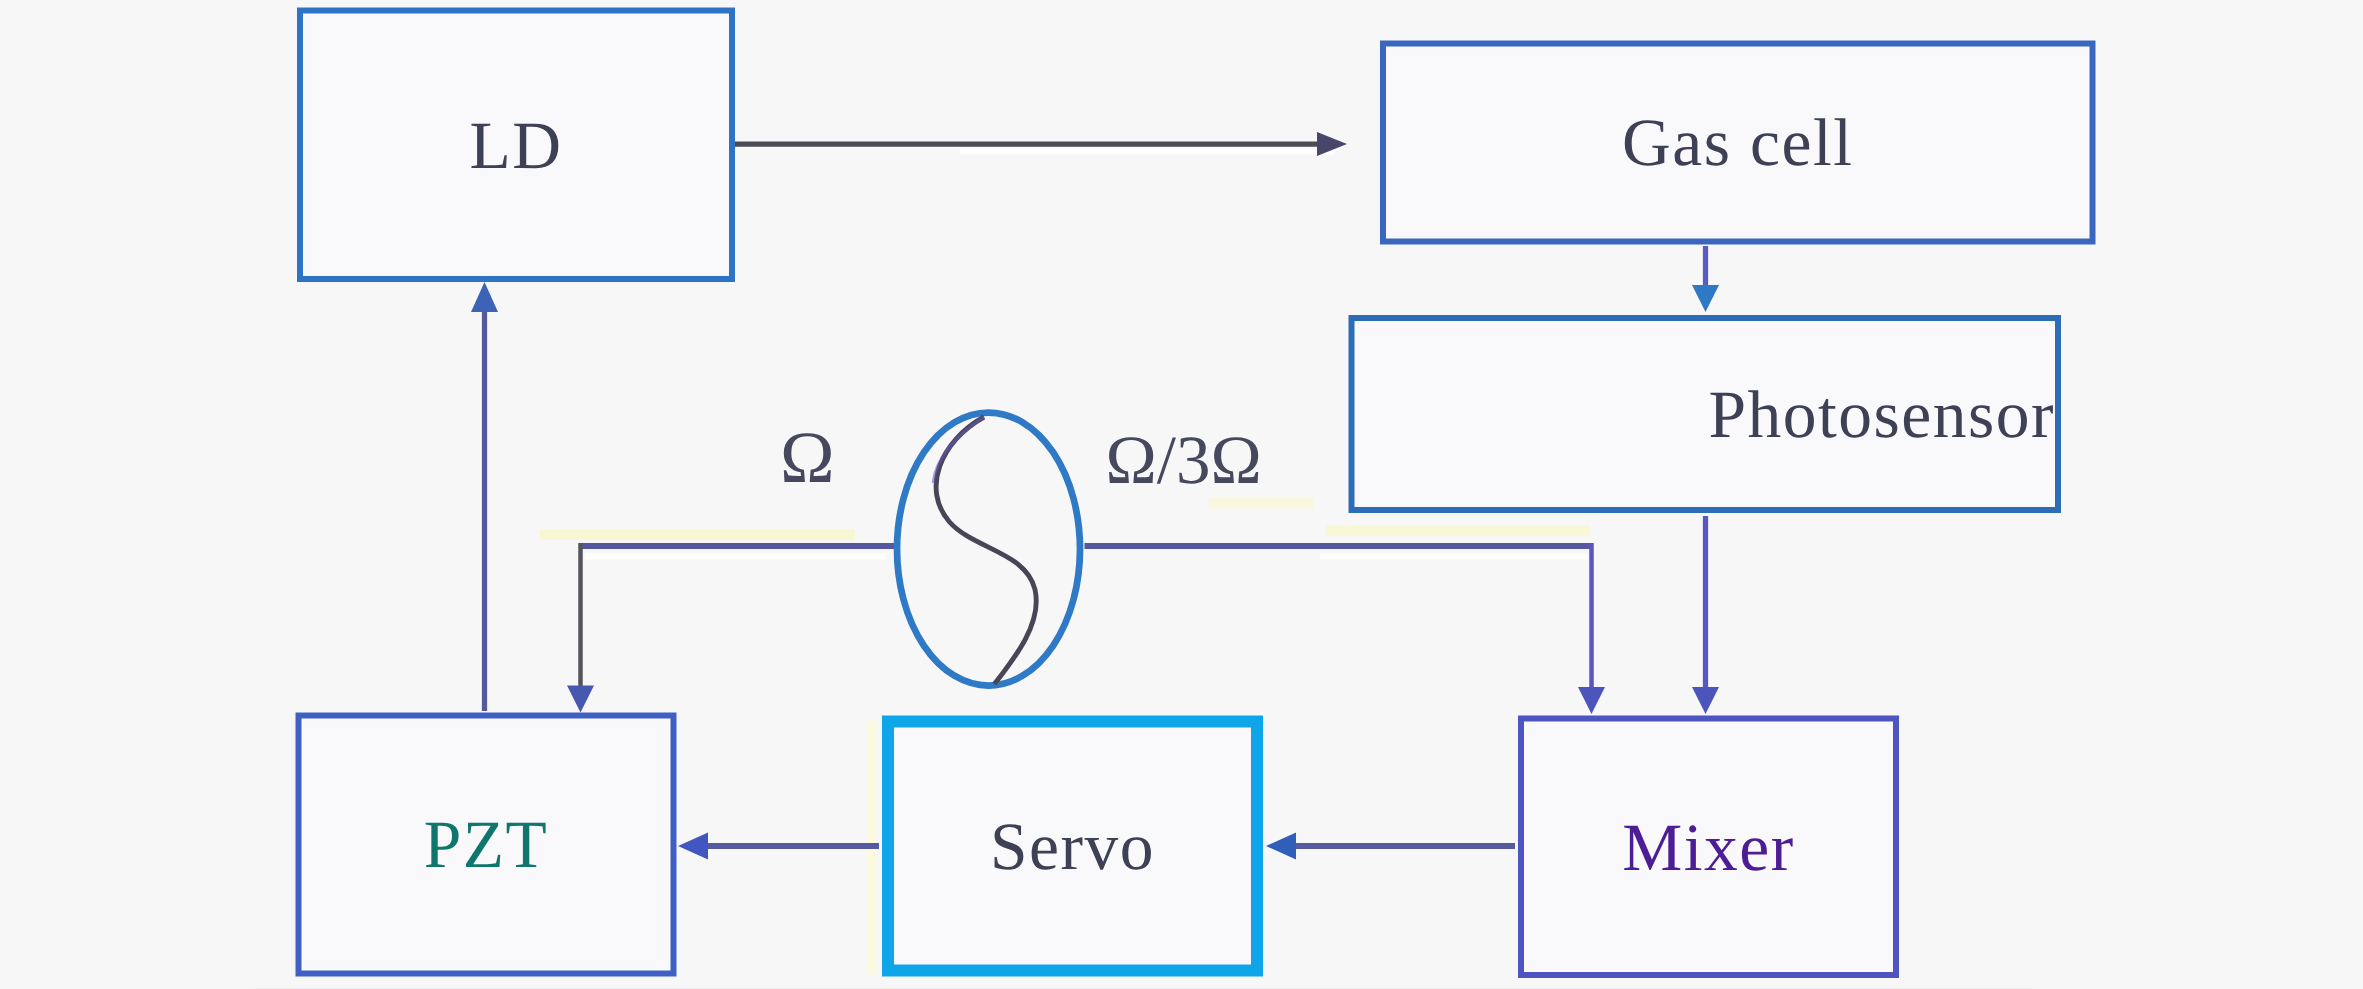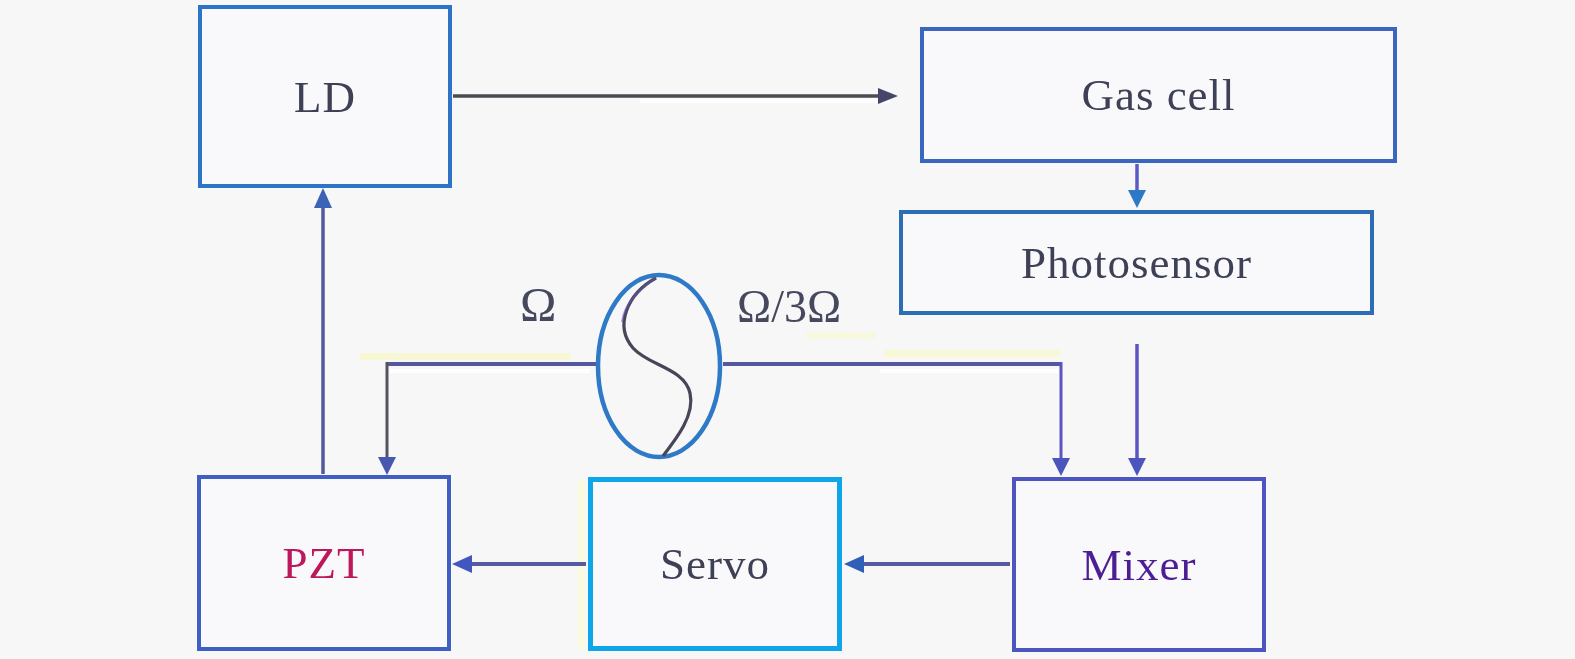--- a/index.html
+++ b/index.html
@@ -23,27 +23,27 @@
     display: flex;
     align-items: center;
     justify-content: center;
   }
   .nlabel {
     font-size: 45px;
     color: #3e4156;
     letter-spacing: 1px;
     white-space: nowrap;
   }
-  .node-ld     { left:198px; top:5px;   width:254px; height:183px; border:4px solid #2e74c6; }
+  .node-ld     { left:198px; top:5px;   width:292px; height:183px; border:4px solid #2e74c6; }
   .node-gas    { left:899px; top:27px;  width:477px; height:136px; border:4px solid #3b66c0;margin-left:21px; }
-  .node-photo  { left:899px; top:210px; width:475px; height:105px; border:4px solid #2d6db6; }
+  .node-photo  { left:899px; top:210px; width:475px; height:132px; border:4px solid #2d6db6;justify-content:flex-end; }
   .node-pzt    { left:197px; top:475px; width:254px; height:176px; border:4px solid #3f60c2; }
-  .node-servo  { left:588px; top:477px; width:254px; height:174px; border:5px solid #0ea5e9; }
+  .node-servo  { left:588px; top:477px; width:254px; height:174px; border:8px solid #0ea5e9; }
   .node-mixer  { left:1012px;top:477px; width:254px; height:175px; border:4px solid #4f55c0; }
-  .node-pzt .nlabel   { color:#be185d; }
+  .node-pzt .nlabel   { color:#0f766e; }
   .node-mixer .nlabel { color:#4c1d95; }
   .sig {
     position: absolute;
     color: #46485e;
     white-space: nowrap;
   }
   .sig-omega { left:520px; top:276px; font-size:49px; }
   .sig-ratio { left:737px; top:280px; font-size:46px; }
 </style>
 </head>

